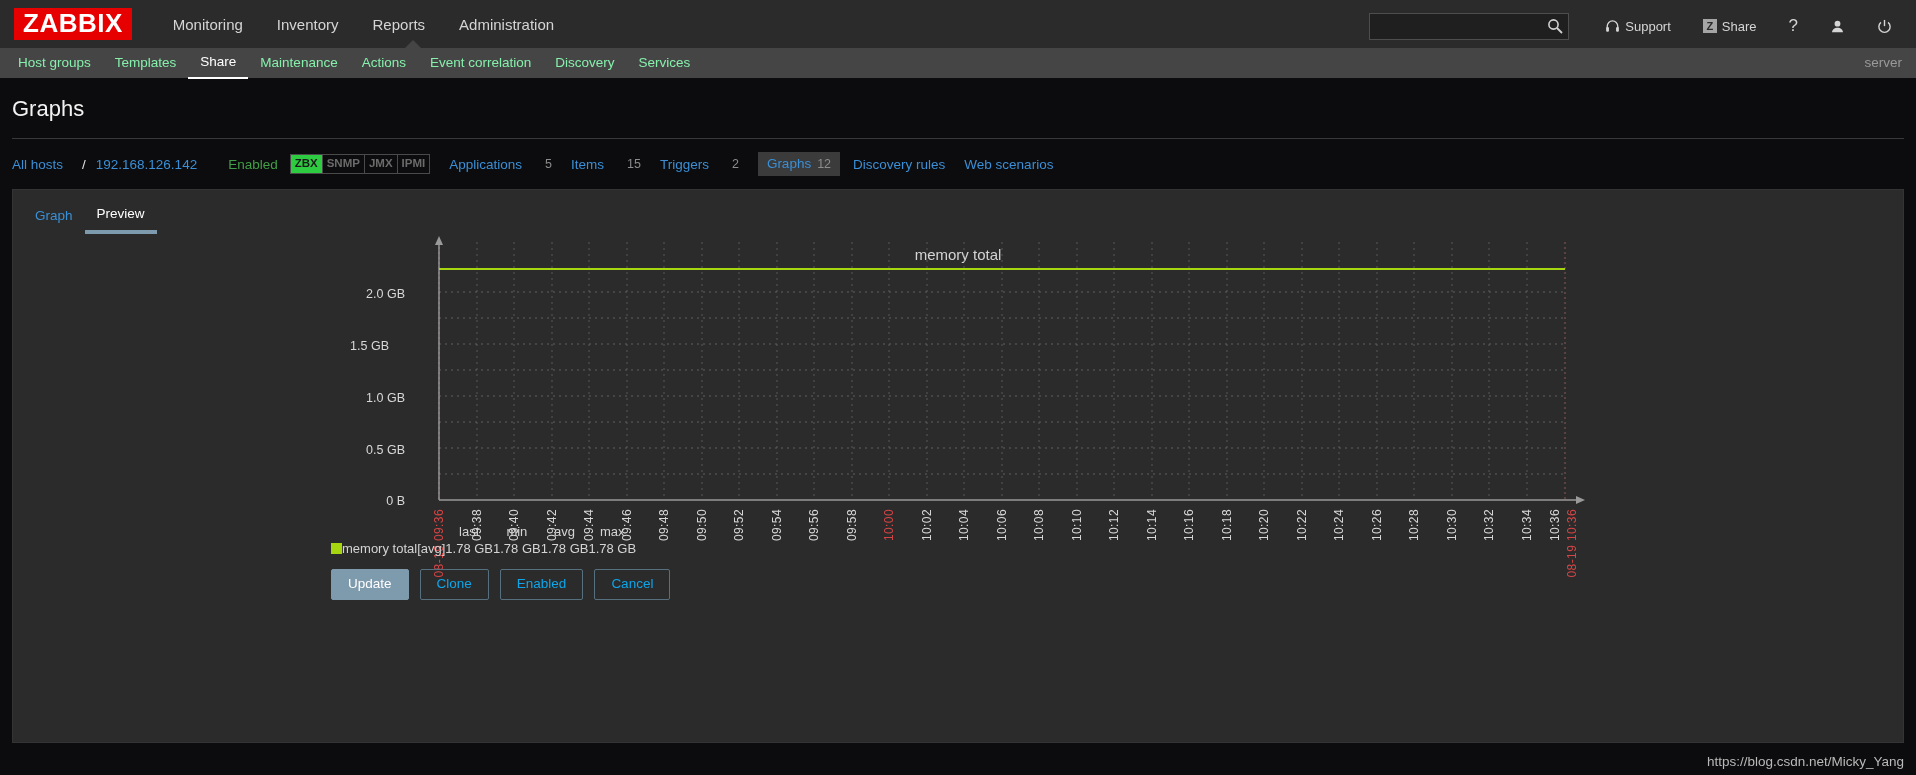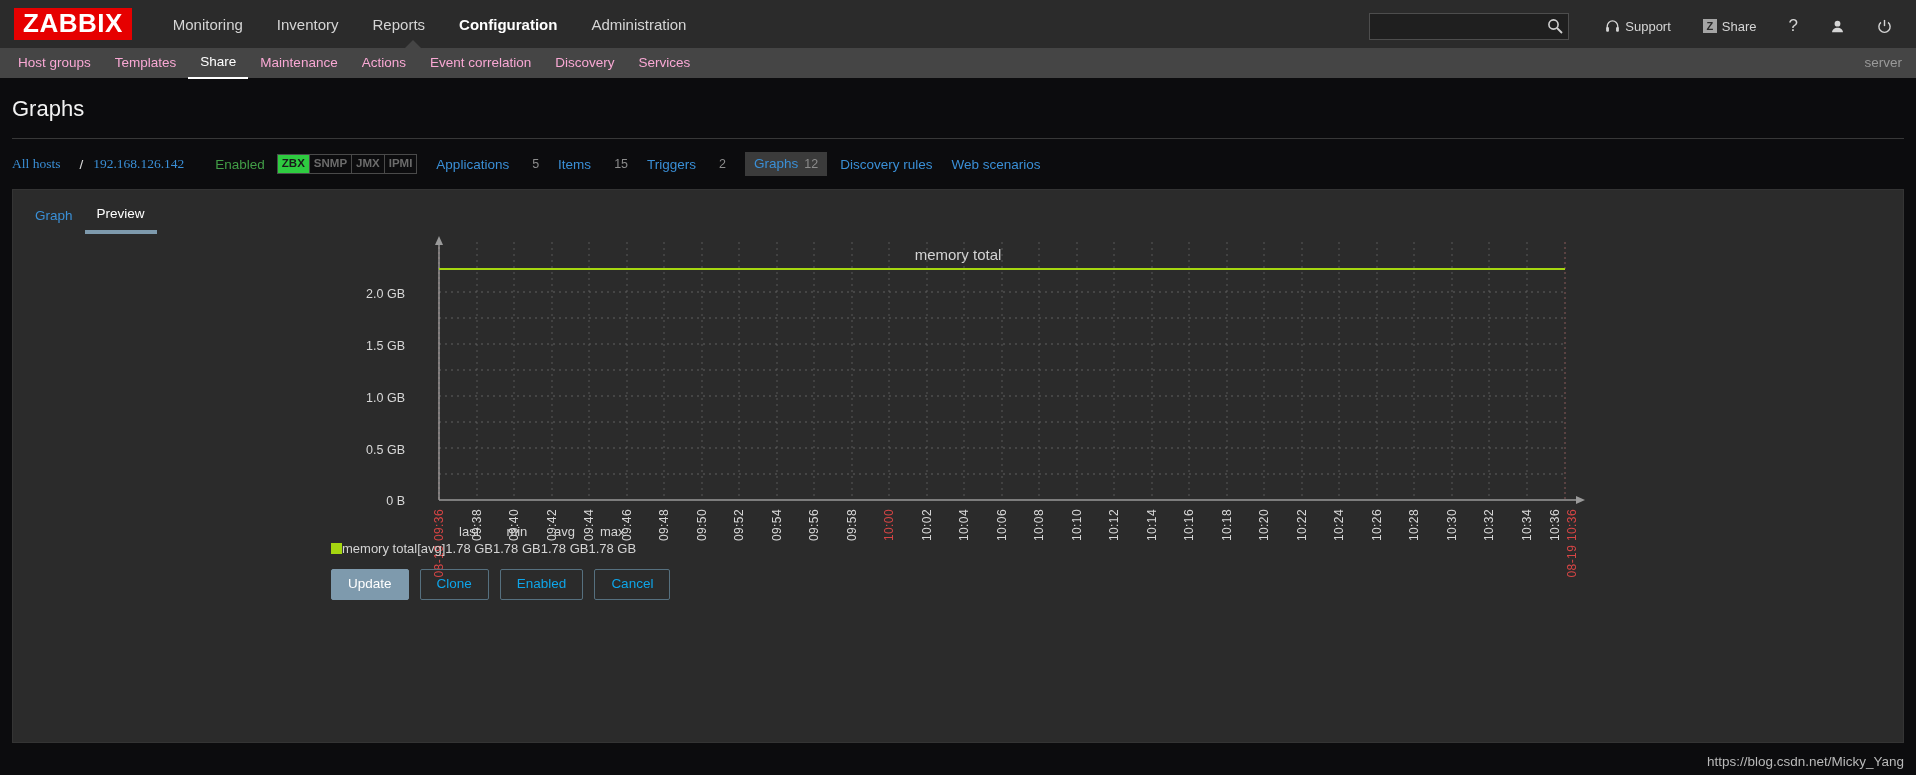--- a/index.html
+++ b/index.html
@@ -90,21 +90,21 @@
   
   .subnav {
     height: 30px;
     background: #454545;
     display: flex;
     align-items: center;
     padding-left: 6px;
     position: relative;
   }
   .subnav-item {
-    color: #f9a8d4;
+    color: #86efac;
     font-size: 13.5px;
     padding: 0 12px;
     line-height: 30px;
     cursor: pointer;
     white-space: nowrap;
   }
   .subnav-item.selected { color: #ffffff; border-bottom: 2px solid #ffffff; }
   .subnav-server {
     position: absolute; right: 14px; top: 0;
     line-height: 30px; color: #9a9a9a; font-size: 13.5px;
@@ -129,21 +129,21 @@
   }
   .hr { height: 1px; background: #383838; }
 
   .crumbs {
     display: flex; align-items: center;
     padding: 13px 0 13px 0;
     font-size: 13.5px; gap: 0;
   }
   .crumbs a { color: #3a8fd6; text-decoration: none; cursor: pointer; }
   .crumb-sep { color: #e0e0e0; padding: 0 8px; }
-  .crumb-pad { padding-right: 19px; font-family: Liberation Serif, serif; }
+  .crumb-pad { padding-right: 19px; }
   .crumb-enabled { color: #429e47; padding-right: 12px; margin-left: 12px; }
   .avail {
     display: inline-flex; margin-right: 19px;
     border: 1px solid #4a4a4a;
   }
   .avail span {
     font-size: 11.5px; font-weight: bold;
     padding: 2px 4px 3px 4px;
     color: #6b6b6b;
     border-right: 1px solid #4a4a4a;
@@ -240,21 +240,20 @@
 </head>
 <body>
 
 <div class="topbar">
   <div class="logo">ZABBIX</div>
 
   <nav class="mainnav">
     <div class="mainnav-item">Monitoring</div>
     <div class="mainnav-item">Inventory</div>
     <div class="mainnav-item">Reports</div>
-    <div class="mainnav-item selected">Configuration</div>
     <div class="mainnav-item">Administration</div>
   </nav>
 
   <div class="topright">
     <div class="searchwrap">
       <input type="text" placeholder="" style="">
       <svg class="search-ico" viewBox="0 0 16 16">
         <circle cx="6.5" cy="6.5" r="4.6" fill="none" stroke="#d0d0d0" stroke-width="1.6"></circle>
         <line x1="10" y1="10" x2="15" y2="15" stroke="#d0d0d0" stroke-width="1.8"></line>
       </svg>
@@ -404,21 +403,21 @@
         <line x1="426" y1="8" x2="426" y2="266" stroke="#9a9a9a" stroke-width="1.4"></line>
         <polygon points="426,2 422,11 430,11" fill="#9a9a9a"></polygon>
 
         <line x1="426" y1="266" x2="1566" y2="266" stroke="#9a9a9a" stroke-width="1.4"></line>
         <polygon points="1572,266 1563,262 1563,270" fill="#9a9a9a"></polygon>
 
         <line x1="426" y1="35" x2="1552" y2="35" stroke="#a5d610" stroke-width="2.2"></line>
       </svg>
 
       <div class="ylab" style="left:302px; top:53px;">2.0 GB</div>
-      <div class="ylab" style="left:302px; top:105px;">1.5 GB</div>
+      <div class="ylab" style="left:286px; top:105px;">1.5 GB</div>
       <div class="ylab" style="left:302px; top:157px;">1.0 GB</div>
       <div class="ylab" style="left:302px; top:209px;">0.5 GB</div>
       <div class="ylab" style="left:302px; top:260px;">0 B</div>
 
       <div class="xlab red" style="left:419px;  top:275px;">08-19 09:36</div>
       <div class="xlab" style="left:457px;  top:275px;">09:38</div>
       <div class="xlab" style="left:494px;  top:275px;">09:40</div>
       <div class="xlab" style="left:532px;  top:275px;">09:42</div>
       <div class="xlab" style="left:569px;  top:275px;">09:44</div>
       <div class="xlab" style="left:607px;  top:275px;">09:46</div>

